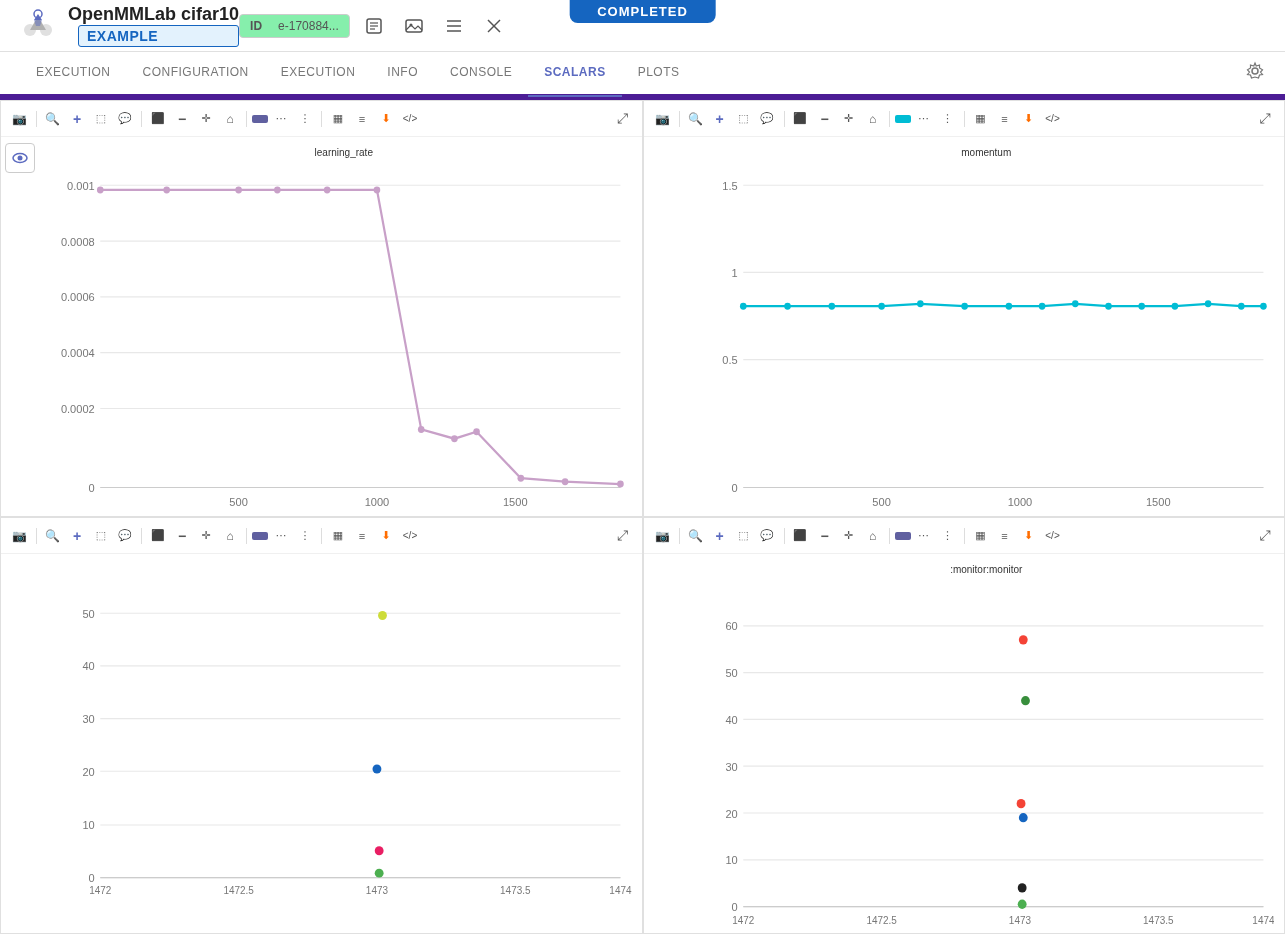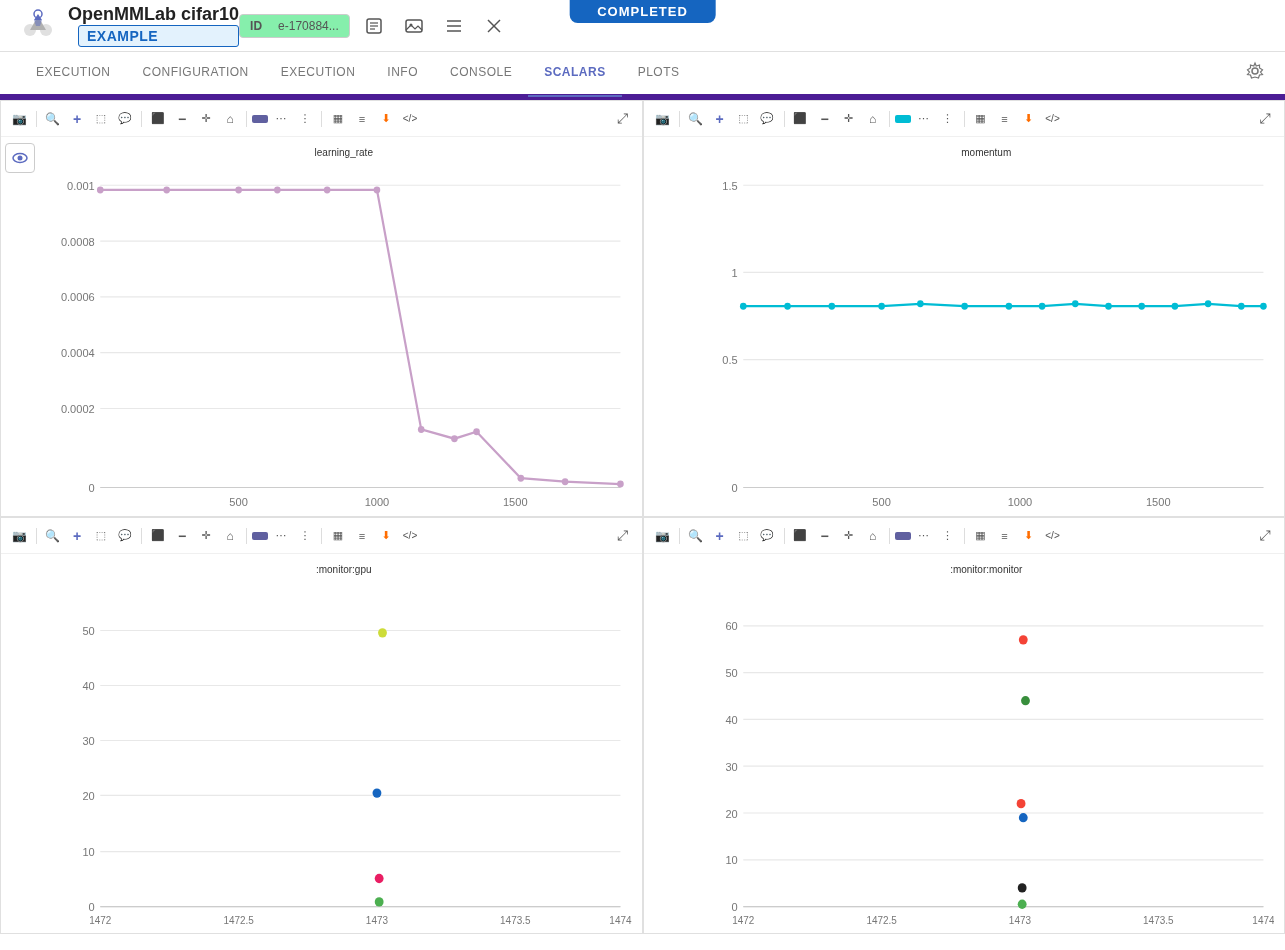--- a/index.html
+++ b/index.html
@@ -465,21 +465,20 @@
       <div class="toolbar-btn" style="font-size:11px;">⋯</div>
       <div class="toolbar-btn" style="font-size:11px;">⋮</div>
       <div class="toolbar-separator"></div>
       <div class="toolbar-btn" style="font-size:11px;">▦</div>
       <div class="toolbar-btn" style="font-size:11px;">≡</div>
       <div class="toolbar-btn active-orange" style="font-size:11px;color:#ff6d00;">⬇</div>
       <div class="toolbar-btn" style="font-size:10px;">&lt;/&gt;</div>
       <div class="toolbar-btn expand" style="font-size:14px;">⤢</div>
     </div>
     <div class="chart-area">
-      <div class="chart-title">:monitor:gpu</div>
       <svg width="100%" height="100%" viewBox="0 0 520 300" preserveAspectRatio="none">
 
         <line x1="40" y1="44" x2="510" y2="44" class="grid-line"></line>
         <line x1="40" y1="91" x2="510" y2="91" class="grid-line"></line>
         <line x1="40" y1="138" x2="510" y2="138" class="grid-line"></line>
         <line x1="40" y1="185" x2="510" y2="185" class="grid-line"></line>
         <line x1="40" y1="233" x2="510" y2="233" class="grid-line"></line>
         <line x1="40" y1="280" x2="510" y2="280" class="grid-line"></line>
 
         <text x="35" y="48" text-anchor="end" font-size="10" fill="#777">50</text>

